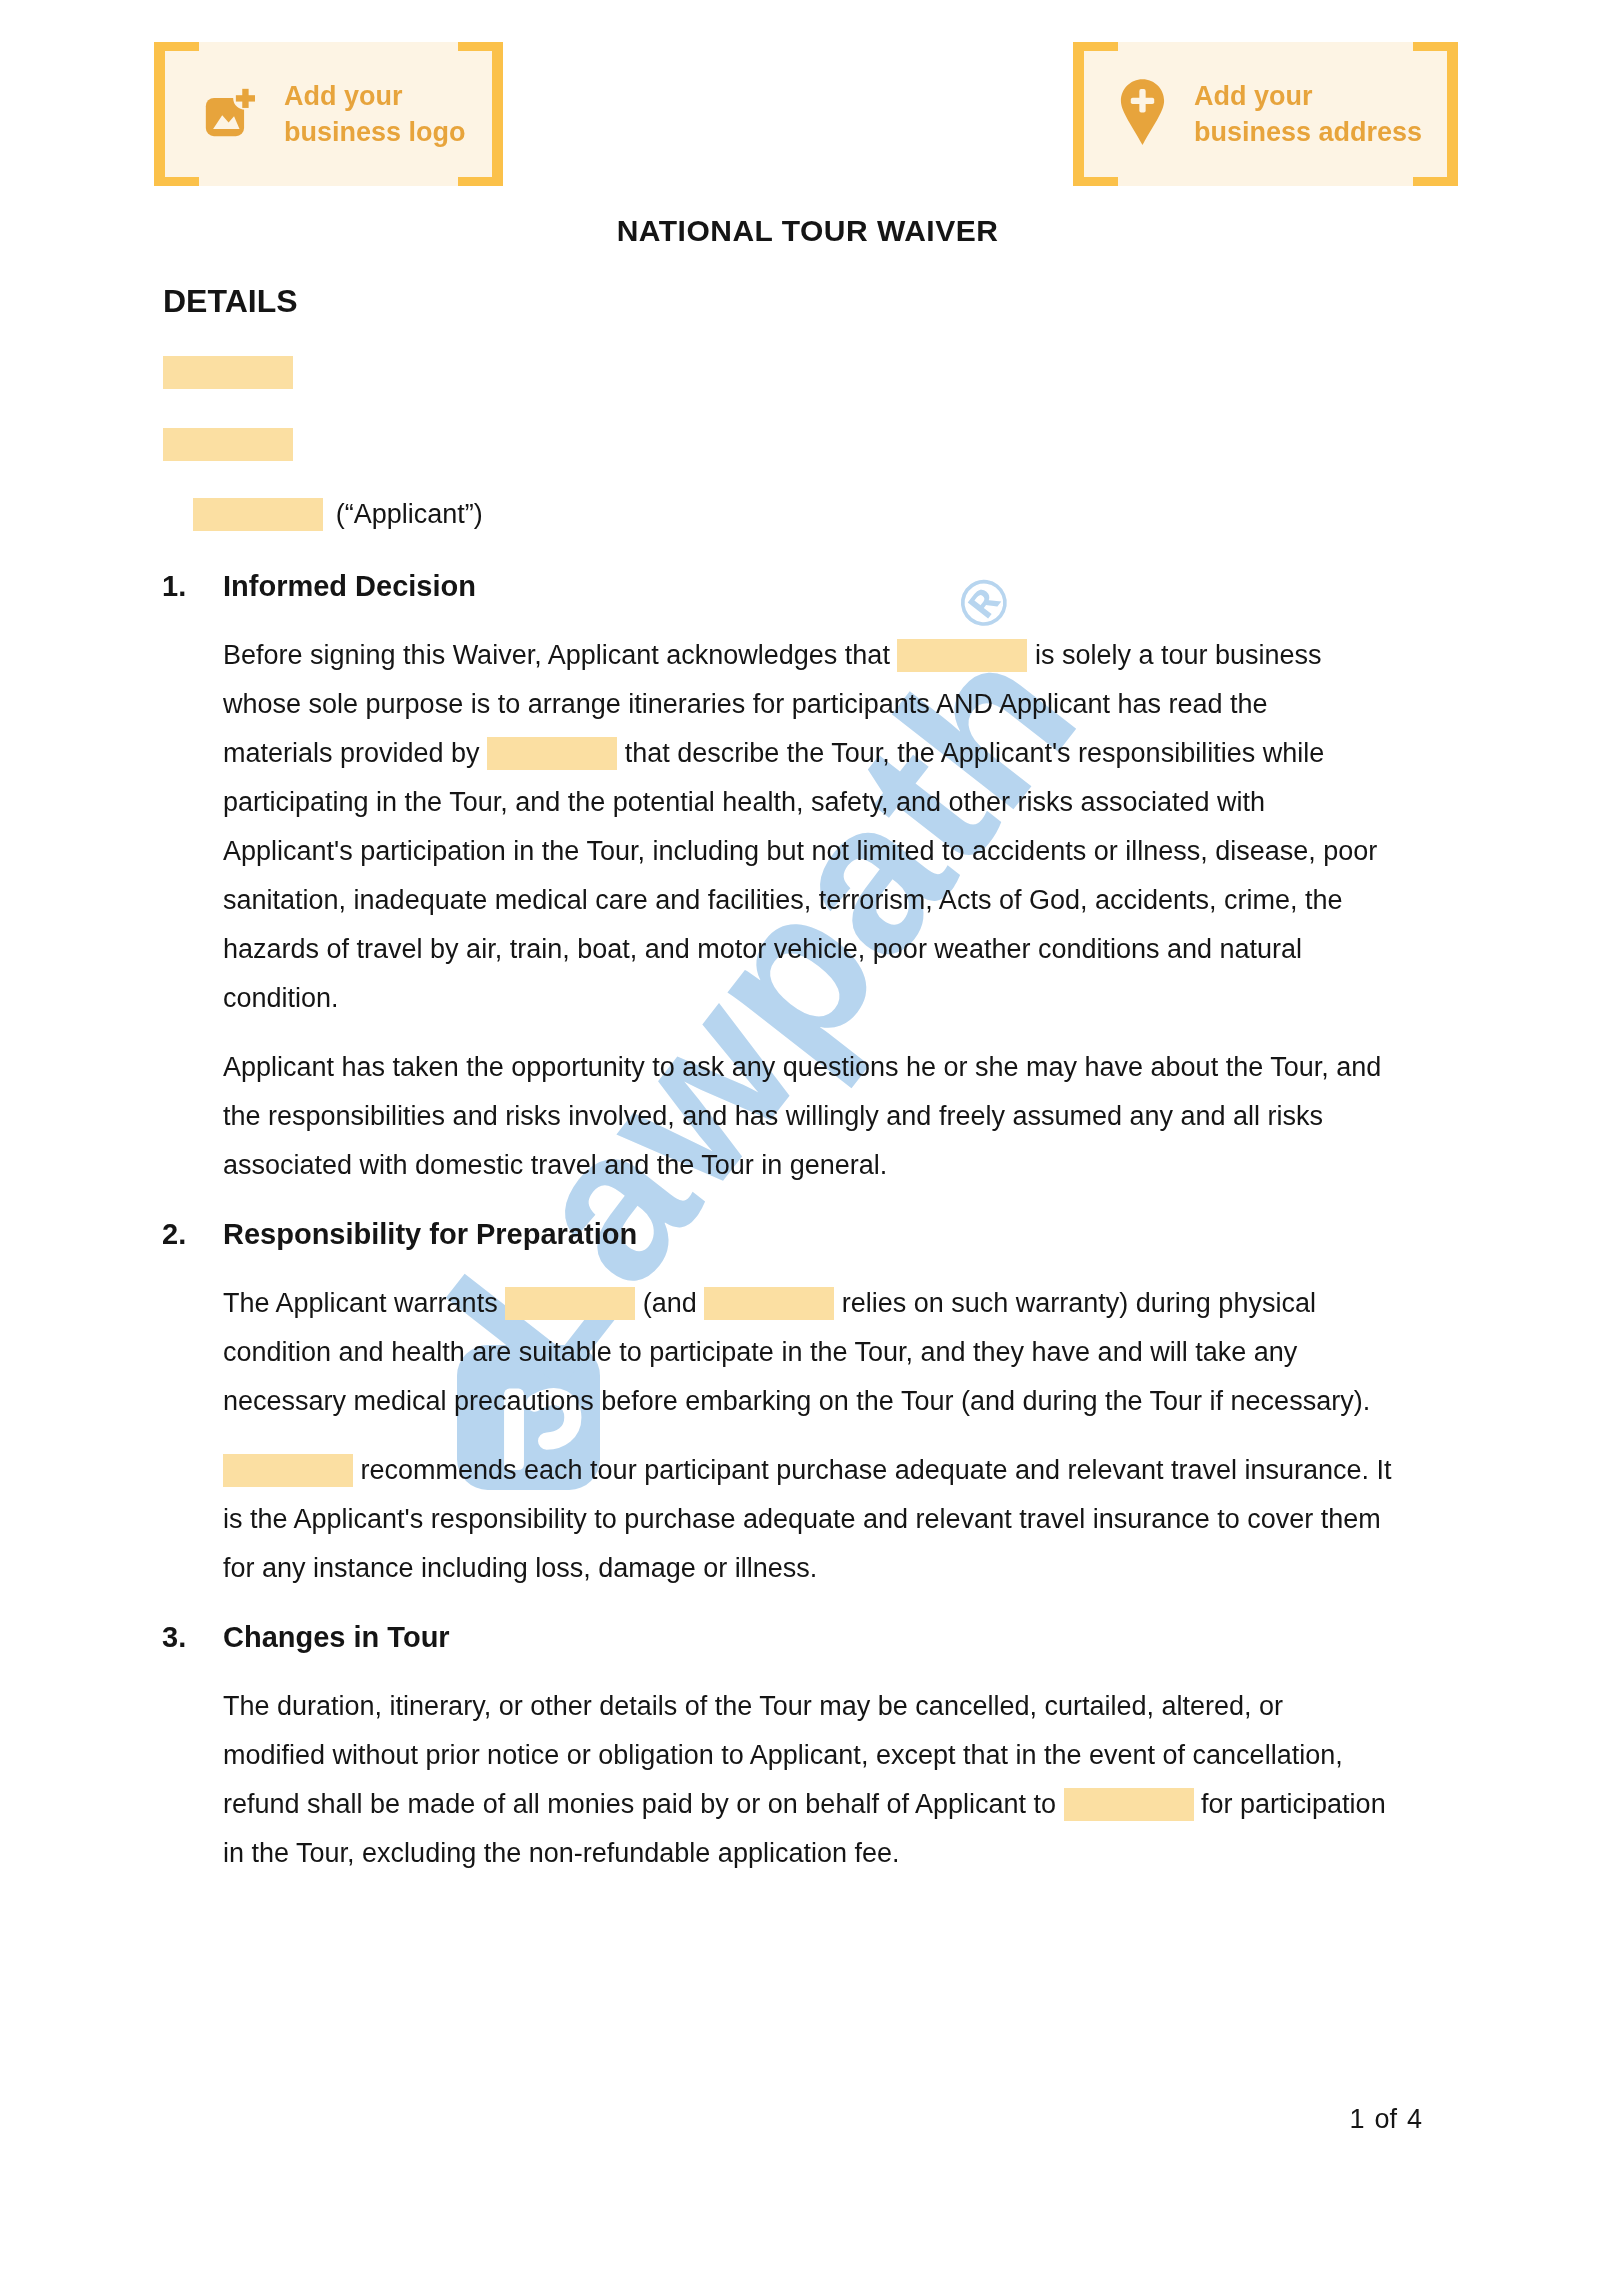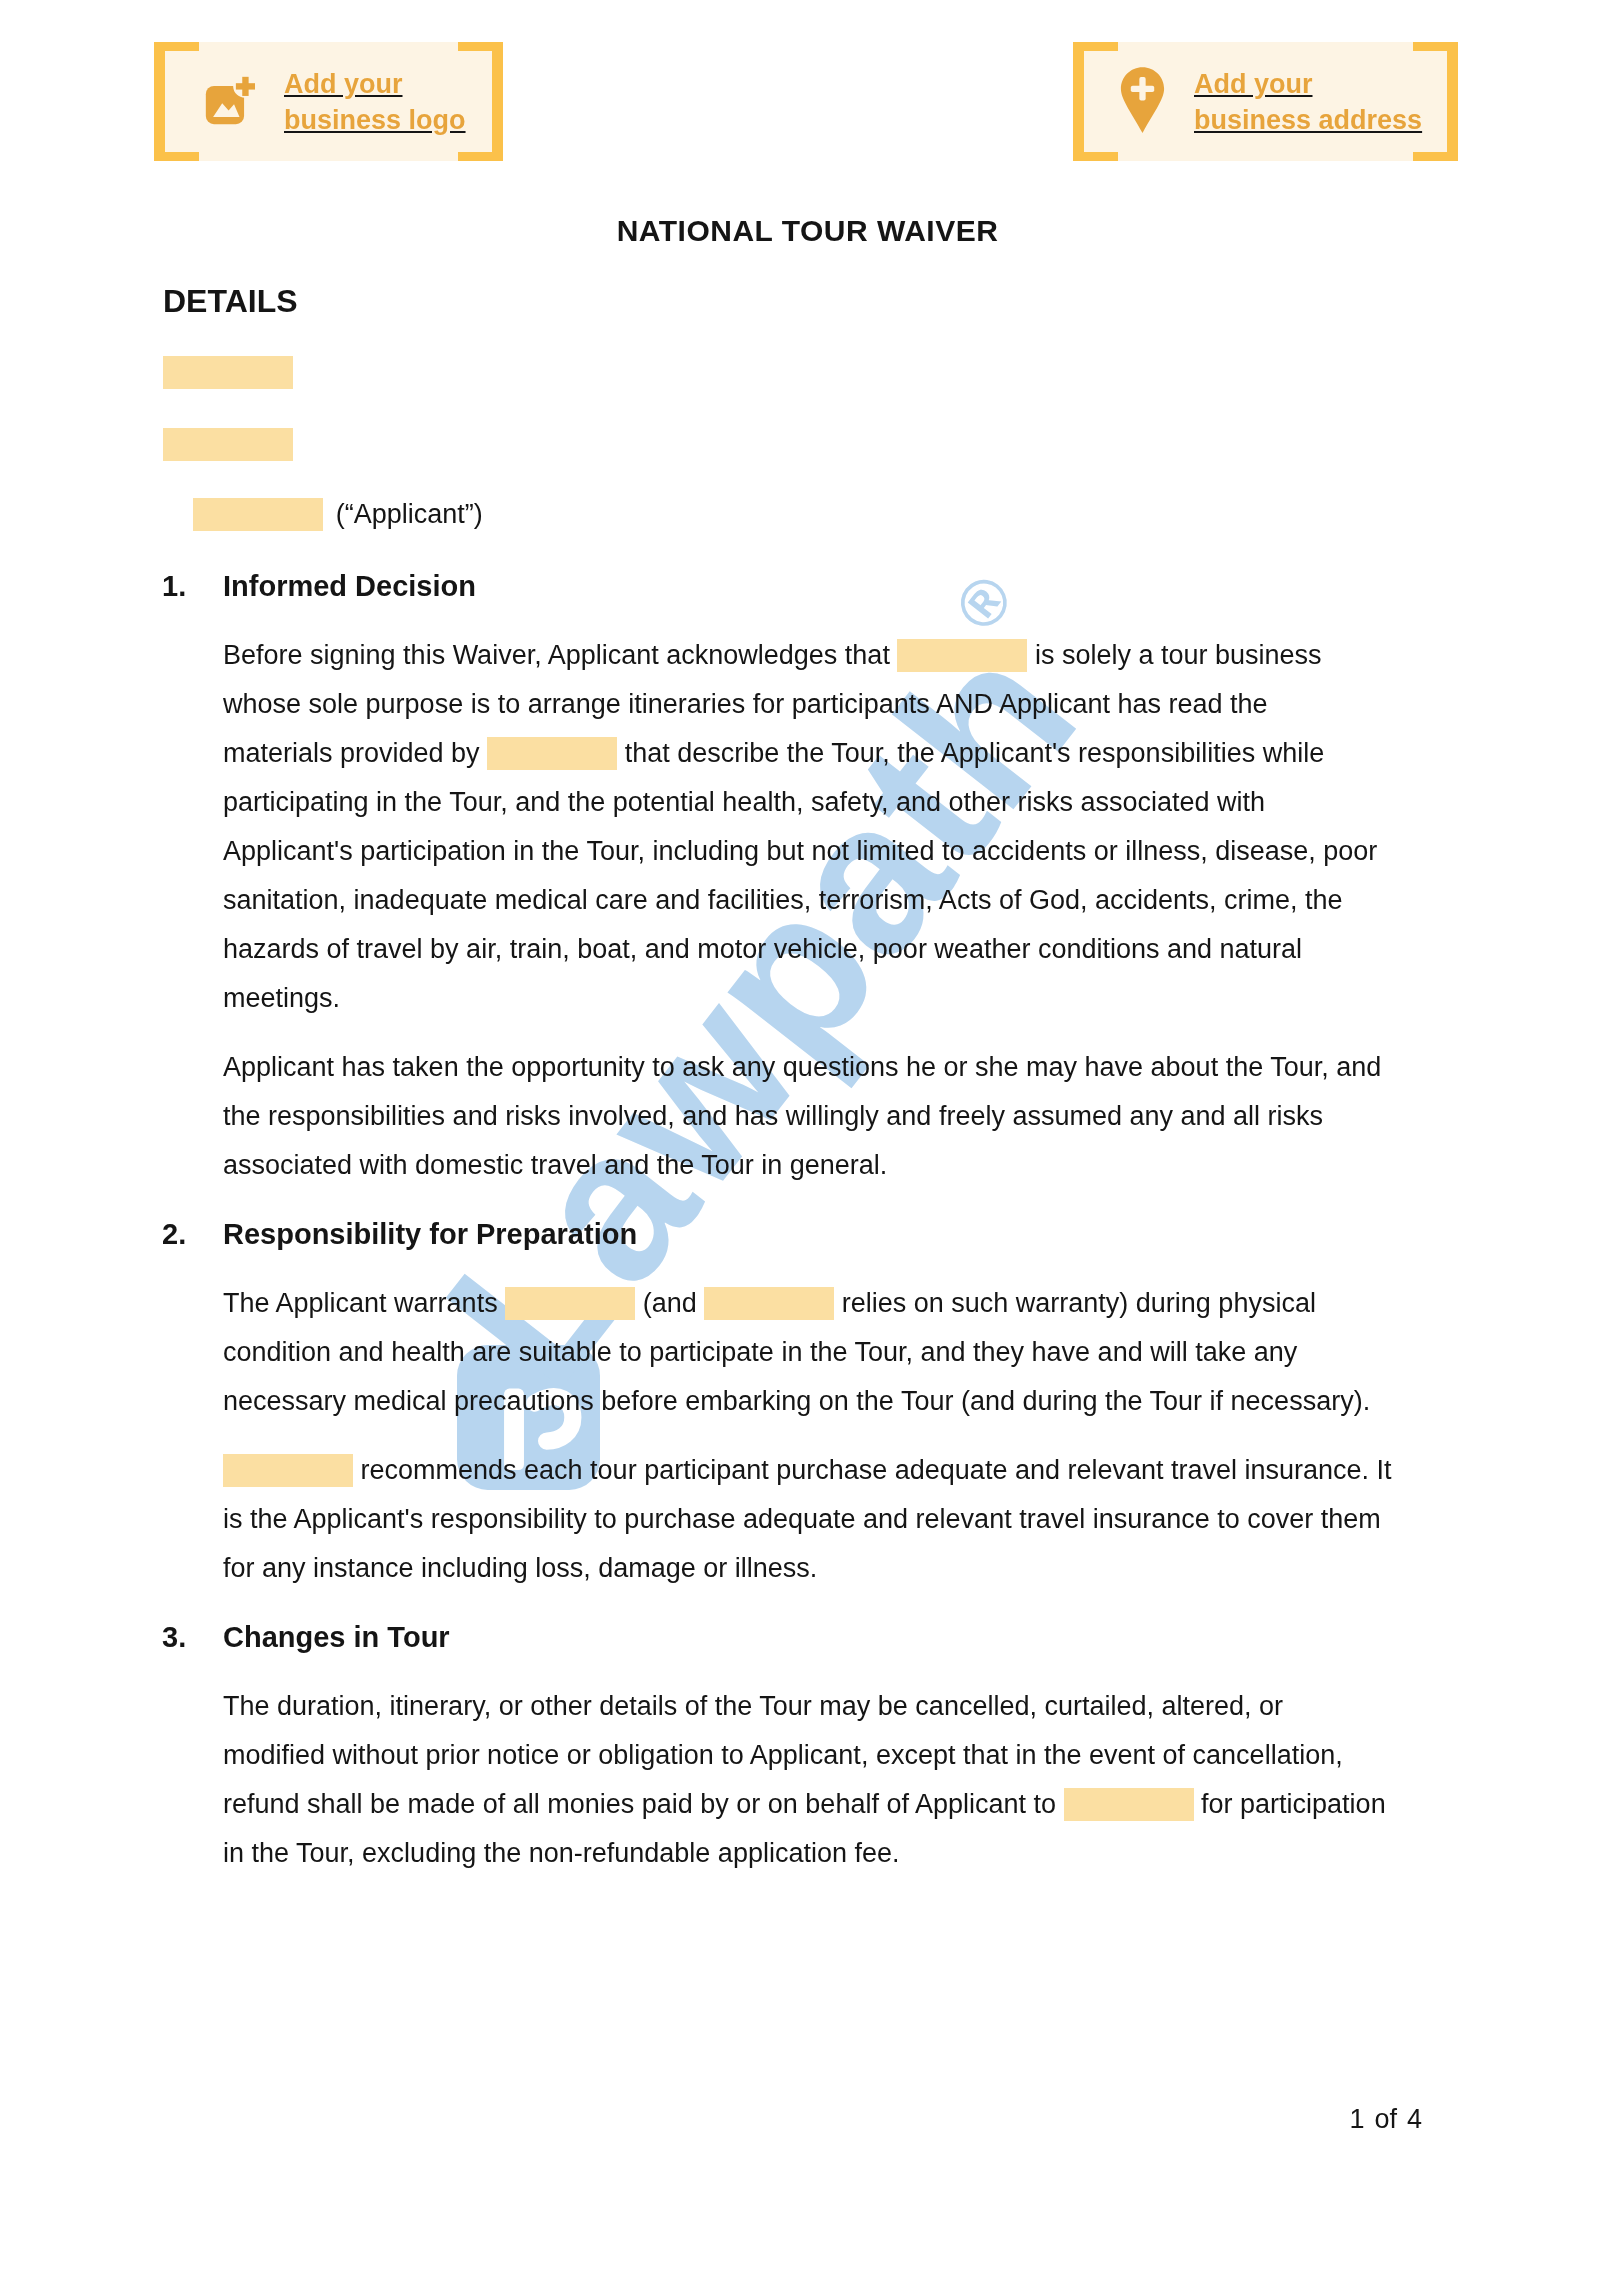--- a/index.html
+++ b/index.html
@@ -4,24 +4,24 @@
 <style>
   html,body{margin:0;padding:0;}
   body{
     width:1615px;height:2285px;position:relative;background:#ffffff;
     font-family:"Liberation Sans","DejaVu Sans",sans-serif;
     color:var(--text,#151515);overflow:hidden;
   }
   .layer-content{position:relative;z-index:2;}
   
   .ph-box{
-    position:absolute;height:119px;background:var(--cream,#FDF4E4);
+    position:absolute;height:144px;background:var(--cream,#FDF4E4);
     border-left:11px solid var(--bracket,#FBC14A);
     border-right:11px solid var(--bracket,#FBC14A);
-    box-sizing:border-box;display:flex;align-items:center;z-index:3;text-decoration:underline;
+    box-sizing:border-box;display:flex;align-items:center;z-index:3;
   }
   .ph-box .stub{position:absolute;width:34px;height:9px;background:var(--bracket,#FBC14A);}
   .stub.tl{top:0;left:0;} .stub.tr{top:0;right:0;} .stub.bl{bottom:0;left:0;} .stub.br{bottom:0;right:0;}
   .ph-logo{left:154px;top:42px;width:349px;padding-left:39px;}
   .ph-addr{left:1073px;top:42px;width:385px;padding-left:36px;}
   .ph-text{margin-left:29px;font-weight:bold;font-size:27px;line-height:36px;color:var(--orange,#E7A43C);}
   .ph-icon{flex:0 0 auto;display:block;}
   
   .doc-title{position:absolute;top:214px;left:0;width:100%;text-align:center;
     font-size:30px;font-weight:bold;letter-spacing:0.5px;}
@@ -128,21 +128,21 @@
   <div id="sections">
       <div class="sec-heading"><span class="sec-num">1.</span><span>Informed Decision</span></div>
       <div class="doc-para">
         <div class="doc-line"><span>Before signing this Waiver, Applicant acknowledges that </span><span class="hl"></span><span> is solely a tour business</span></div>
         <div class="doc-line"><span>whose sole purpose is to arrange itineraries for participants AND Applicant has read the</span></div>
         <div class="doc-line"><span>materials provided by </span><span class="hl"></span><span> that describe the Tour, the Applicant's responsibilities while</span></div>
         <div class="doc-line"><span>participating in the Tour, and the potential health, safety, and other risks associated with</span></div>
         <div class="doc-line"><span>Applicant's participation in the Tour, including but not limited to accidents or illness, disease, poor</span></div>
         <div class="doc-line"><span>sanitation, inadequate medical care and facilities, terrorism, Acts of God, accidents, crime, the</span></div>
         <div class="doc-line"><span>hazards of travel by air, train, boat, and motor vehicle, poor weather conditions and natural</span></div>
-        <div class="doc-line"><span>meetings.</span></div>
+        <div class="doc-line"><span>condition.</span></div>
       </div>
       <div class="doc-para">
         <div class="doc-line"><span>Applicant has taken the opportunity to ask any questions he or she may have about the Tour, and</span></div>
         <div class="doc-line"><span>the responsibilities and risks involved, and has willingly and freely assumed any and all risks</span></div>
         <div class="doc-line"><span>associated with domestic travel and the Tour in general.</span></div>
       </div>
       <div class="sec-heading"><span class="sec-num">2.</span><span>Responsibility for Preparation</span></div>
       <div class="doc-para">
         <div class="doc-line"><span>The Applicant warrants </span><span class="hl"></span><span> (and </span><span class="hl"></span><span> relies on such warranty) during physical</span></div>
         <div class="doc-line"><span>condition and health are suitable to participate in the Tour, and they have and will take any</span></div>

